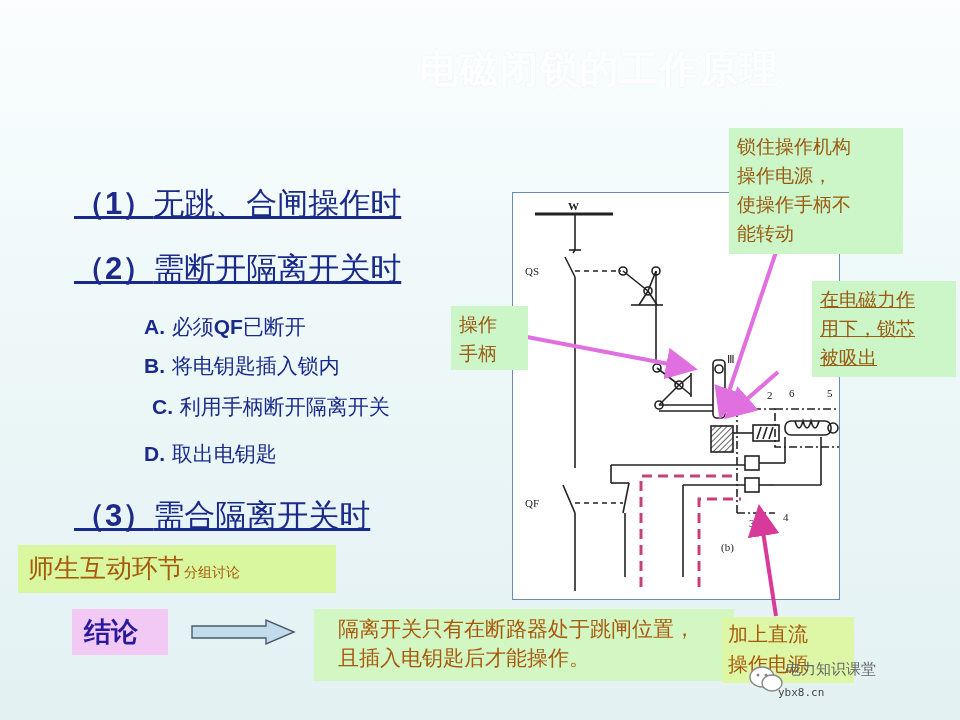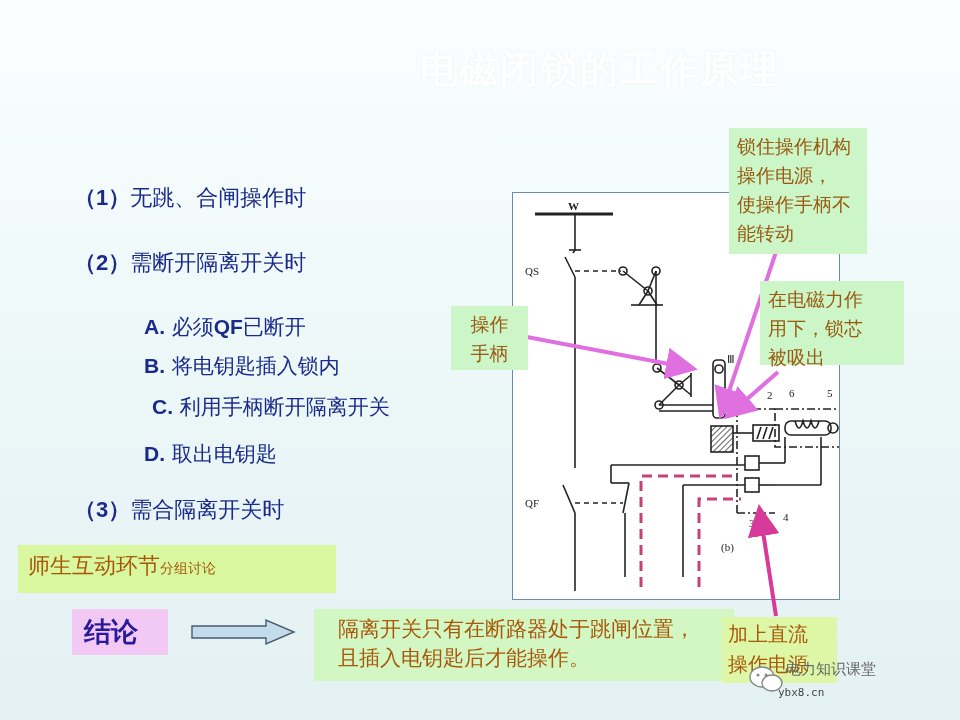--- a/index.html
+++ b/index.html
@@ -8,56 +8,57 @@
     background: linear-gradient(180deg, #fbfdfe 0%, #f3fbfb 25%, #eef8f9 45%, #e8f4f5 70%, #e4f1f3 100%);
     font-family: "DejaVu Sans", "Liberation Sans", sans-serif;
   }
   .title {
     position:absolute; left:420px; top:44px; width:440px; height:50px;
     font-size:38px; font-weight:bold; color:#ffffff; letter-spacing:2px;
     text-shadow: 0 0 2px rgba(220,235,240,0.6);
     white-space:nowrap;
   }
   .heading {
-    position:absolute; left:74px; font-size:22px; color:#1a2a8a;
-    white-space:nowrap;
+    position:absolute; left:74px; font-size:31px; color:#1a2a8a;
+    white-space:nowrap;
+    text-decoration:underline;
   }
   .heading .num { font-family:"Liberation Sans", sans-serif; font-weight:bold; color:#1d2a8c; }
   .step {
     position:absolute; left:144px; font-size:21px; color:#1a2a8a; white-space:nowrap;
   }
   .step .letter { font-family:"Liberation Sans", sans-serif; font-weight:bold; }
   .step .bold { font-family:"Liberation Sans", sans-serif; font-weight:bold; }
   .note {
     position:absolute; background:#ccf5c8; color:#9a5a10;
     font-family:"DejaVu Serif", "Liberation Serif", serif;
     font-size:19px; line-height:29px; padding:4px 8px; box-sizing:border-box;
   }
   .interact {
     position:absolute; left:18px; top:545px; width:318px; height:48px;
     background:#d8f79e; color:#a8580a; box-sizing:border-box; padding:6px 10px;
     white-space:nowrap;
     font-family:"DejaVu Serif", "Liberation Serif", serif;
   }
-  .interact .big { font-size:22px; }
+  .interact .big { font-size:26px; }
   .interact .small { font-size:14px; }
   .conclusion {
     position:absolute; left:72px; top:609px; width:96px; height:46px;
     background:#f2c8f5; color:#2a1a9a; font-size:27px; box-sizing:border-box;
     padding:5px 12px; font-family:"DejaVu Serif", "Liberation Serif", serif;font-weight:bold;
   }
   .arrow { position:absolute; left:190px; top:618px; }
   .result {
     position:absolute; left:314px; top:609px; width:420px; height:72px;
     background:#d3f7c3; color:#a8580a; font-size:21px; line-height:29px;
     box-sizing:border-box; padding:6px 24px;
     font-family:"DejaVu Serif", "Liberation Serif", serif;
   }
   .power {
-    position:absolute; left:722px; top:617px; width:115px; height:66px;
+    position:absolute; left:722px; top:617px; width:132px; height:66px;
     background:#ddf7a6; color:#a8580a; font-size:20px; line-height:30px;
     box-sizing:border-box; padding:2px 6px;
     font-family:"DejaVu Serif", "Liberation Serif", serif;
   }
   .diagram {
     position:absolute; left:512px; top:192px; width:328px; height:408px;
     background:#ffffff; border:1px solid #6a8ab0; box-sizing:border-box;
   }
   .watermark {
     position:absolute; left:748px; top:660px; height:44px; color:#555;
@@ -203,31 +204,31 @@
     <marker id="ahM" markerWidth="8" markerHeight="8" refX="6" refY="4" orient="auto">
       <path d="M0,0 L8,4 L0,8 z" fill="#d83a9a"></path>
     </marker>
   </defs>
   <line x1="527" y1="337" x2="690" y2="368" stroke="#e070e0" stroke-width="4" marker-end="url(#ahV)"></line>
   <line x1="776" y1="252" x2="722" y2="412" stroke="#e070e0" stroke-width="4" marker-end="url(#ahV)"></line>
   <line x1="778" y1="372" x2="730" y2="414" stroke="#e070e0" stroke-width="4" marker-end="url(#ahV)"></line>
   <line x1="776" y1="616" x2="760" y2="512" stroke="#d83a9a" stroke-width="4" marker-end="url(#ahM)"></line>
 </svg>
 
-<div class="note" style="left:451px; top:306px; width:77px; height:64px;text-align:center;">
+<div class="note" style="left:451px; top:306px; width:77px; height:64px;">
   <div>操作</div>
   <div>手柄</div>
 </div>
-<div class="note" style="left:729px; top:128px; width:138px; height:126px;">
+<div class="note" style="left:729px; top:128px; width:174px; height:126px;">
   <div>锁住操作机构</div>
   <div>操作电源，</div>
   <div>使操作手柄不</div>
   <div>能转动</div>
 </div>
-<div class="note" style="left:760px; top:281px; width:144px; height:84px;">
+<div class="note" style="left:812px; top:281px; width:144px; height:96px;text-decoration:underline;">
   <div>在电磁力作</div>
   <div>用下，锁芯</div>
   <div>被吸出</div>
 </div>
 
 <div class="interact">
   <span class="big">师生互动环节</span><span class="small">分组讨论</span>
 </div>
 
 <div class="conclusion">结论</div>

